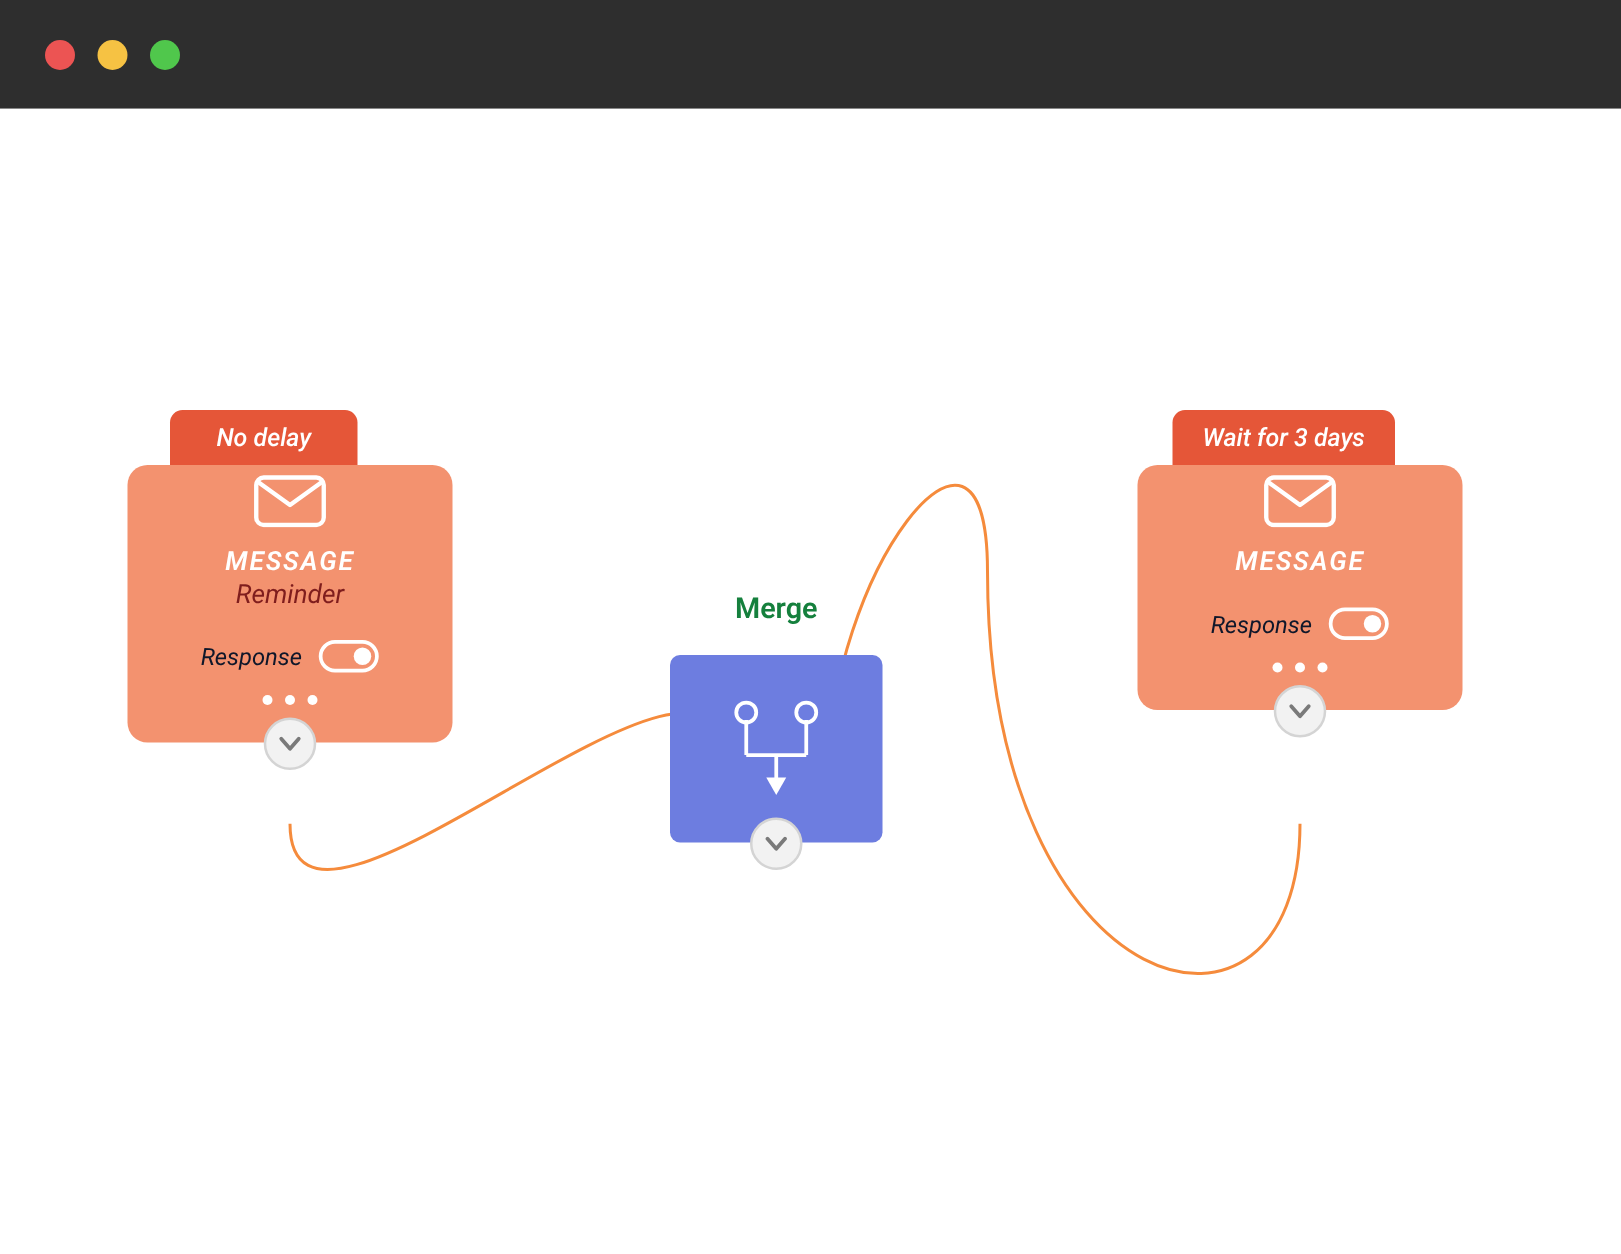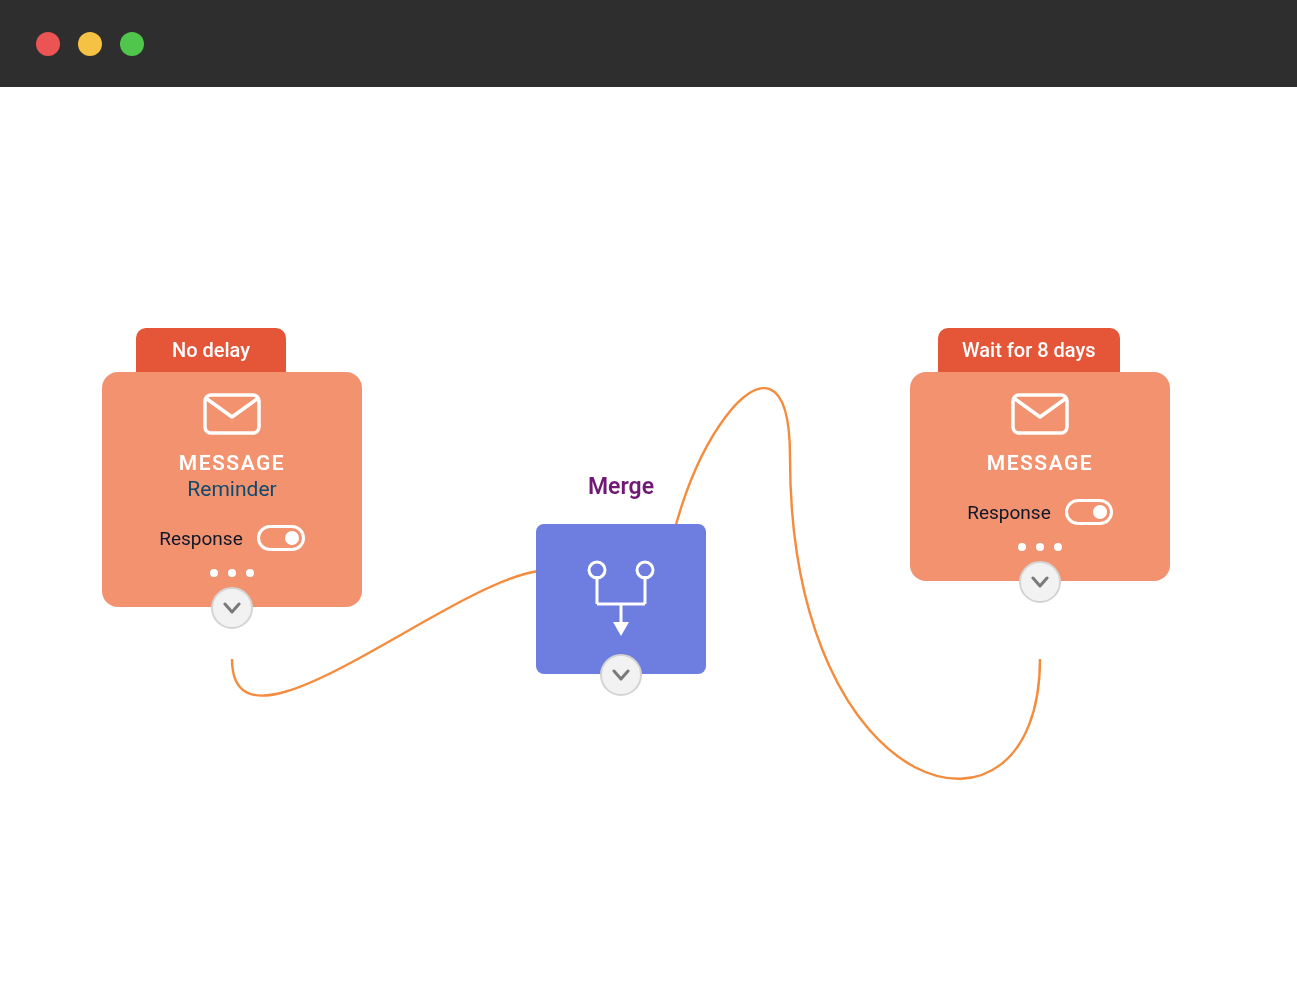--- a/index.html
+++ b/index.html
@@ -39,59 +39,60 @@
     position: absolute;
     top: 0; left: 0;
     width: 1297px; height: 916px;
     pointer-events: none;
   }
 
   .msg-node {
     position: absolute;
     width: 228px;
     cursor: pointer;
+    font-style: italic;
   }
   .delay-tab {
     background: #e55638;
     color: #ffffff;
     font-size: 20px;
     font-weight: 500;
     border-radius: 10px 10px 0 0;
     min-width: 150px;
     padding: 10px 24px;
     text-align: center;
     position: absolute;
     top: -44px;
     left: 34px;
   }
   .msg-body {
     background: #f3926f;
     border-radius: 16px;
     width: 260px;
-    padding-top: 21px;
+    padding-top: 8px;
     padding-bottom: 30px;
     text-align: center;
     color: #ffffff;
     position: relative;
   }
   .mail-icon {
     display: inline-block;
     margin-bottom: 12px;
   }
   .mail-icon svg { display: block; }
   .msg-type {
     font-size: 21px;
     font-weight: 600;
     letter-spacing: 1.5px;
     color: #ffffff;
   }
   .msg-title {
     font-size: 21px;
     font-weight: 400;
-    color: #0c4a6e;
+    color: #7f1d1d;
     margin-top: 2px;
   }
   .resp-row {
     display: flex;
     justify-content: center;
     align-items: center;
     gap: 14px;
     margin-top: 24px;
   }
   .resp-label {
@@ -136,21 +137,21 @@
     display: flex; align-items: center; justify-content: center;
     cursor: pointer;
   }
   .chev-handle svg { display: block; }
 
   .merge-node {
     position: absolute;
     cursor: pointer;
   }
   .merge-label {
-    color: #701a75;
+    color: #15803d;
     font-size: 23px;
     font-weight: 600;
     text-align: center;
     margin-bottom: 24px;
   }
   .merge-body {
     width: 170px;
     height: 150px;
     background: #6d7de0;
     border-radius: 8px;
@@ -202,21 +203,21 @@
         </div>
       <div class="chev-handle">
         <svg width="18" height="12" viewBox="0 0 18 12">
             <path d="M2 2 L9 10 L16 2" fill="none" stroke="#7a7a7a" stroke-width="3" stroke-linecap="round" stroke-linejoin="round"></path>
           </svg>
       </div>
     </div>
   </div>
 
   <div class="msg-node" style="left:910px; top:285px;">
-    <div class="delay-tab" style="min-width:176px; left:28px;">Wait for 8 days</div>
+    <div class="delay-tab" style="min-width:176px; left:28px;">Wait for 3 days</div>
     <div class="msg-body">
       <span class="mail-icon">
         <svg width="58" height="42" viewBox="0 0 58 42">
           <rect x="2" y="2" width="54" height="38" rx="6" fill="none" stroke="#ffffff" stroke-width="3.5"></rect>
           <path d="M4 6 L29 24 L54 6" fill="none" stroke="#ffffff" stroke-width="3.5" stroke-linecap="round" stroke-linejoin="round"></path>
         </svg>
       </span>
       <div class="msg-type">MESSAGE</div>
       <div class="resp-row">
         <span class="resp-label">Response</span>

